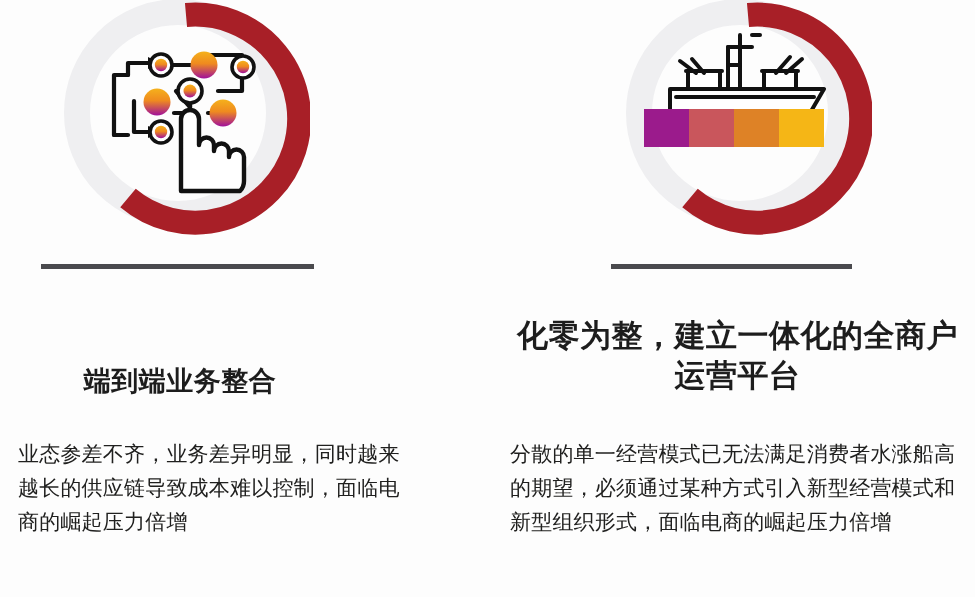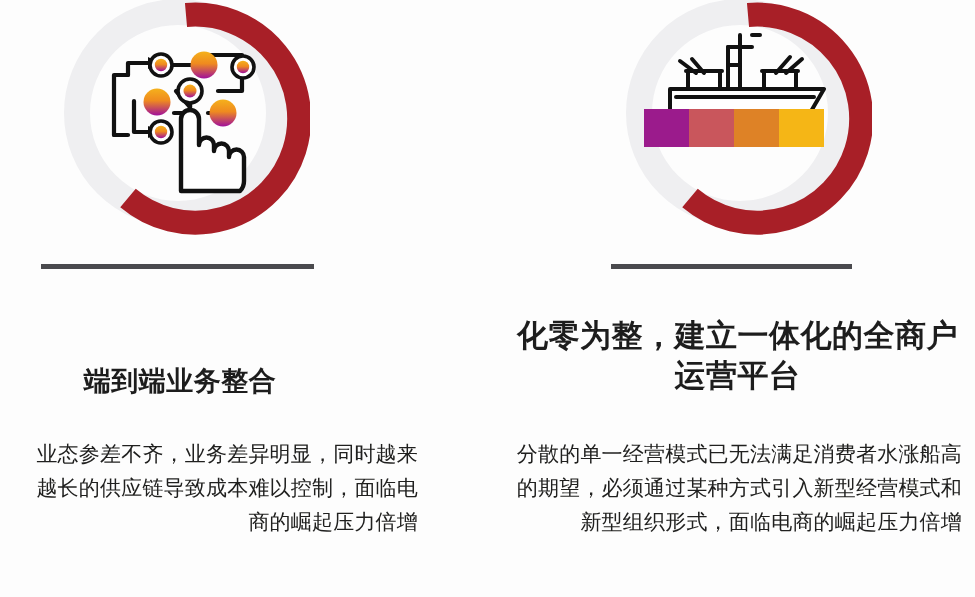--- a/index.html
+++ b/index.html
@@ -72,21 +72,20 @@
     width: 455px;
     font-size: 31px;
   }
 
   
   .body-copy {
     position: absolute;
     color: #20201f;
     line-height: 1.62;
     letter-spacing: 0.2px;
-    text-align: right;
   }
   .body-copy.left-body {
     left: 18px;
     top: 437px;
     width: 400px;
     font-size: 21px;
   }
   .body-copy.right-body {
     left: 20px;
     top: 437px;

